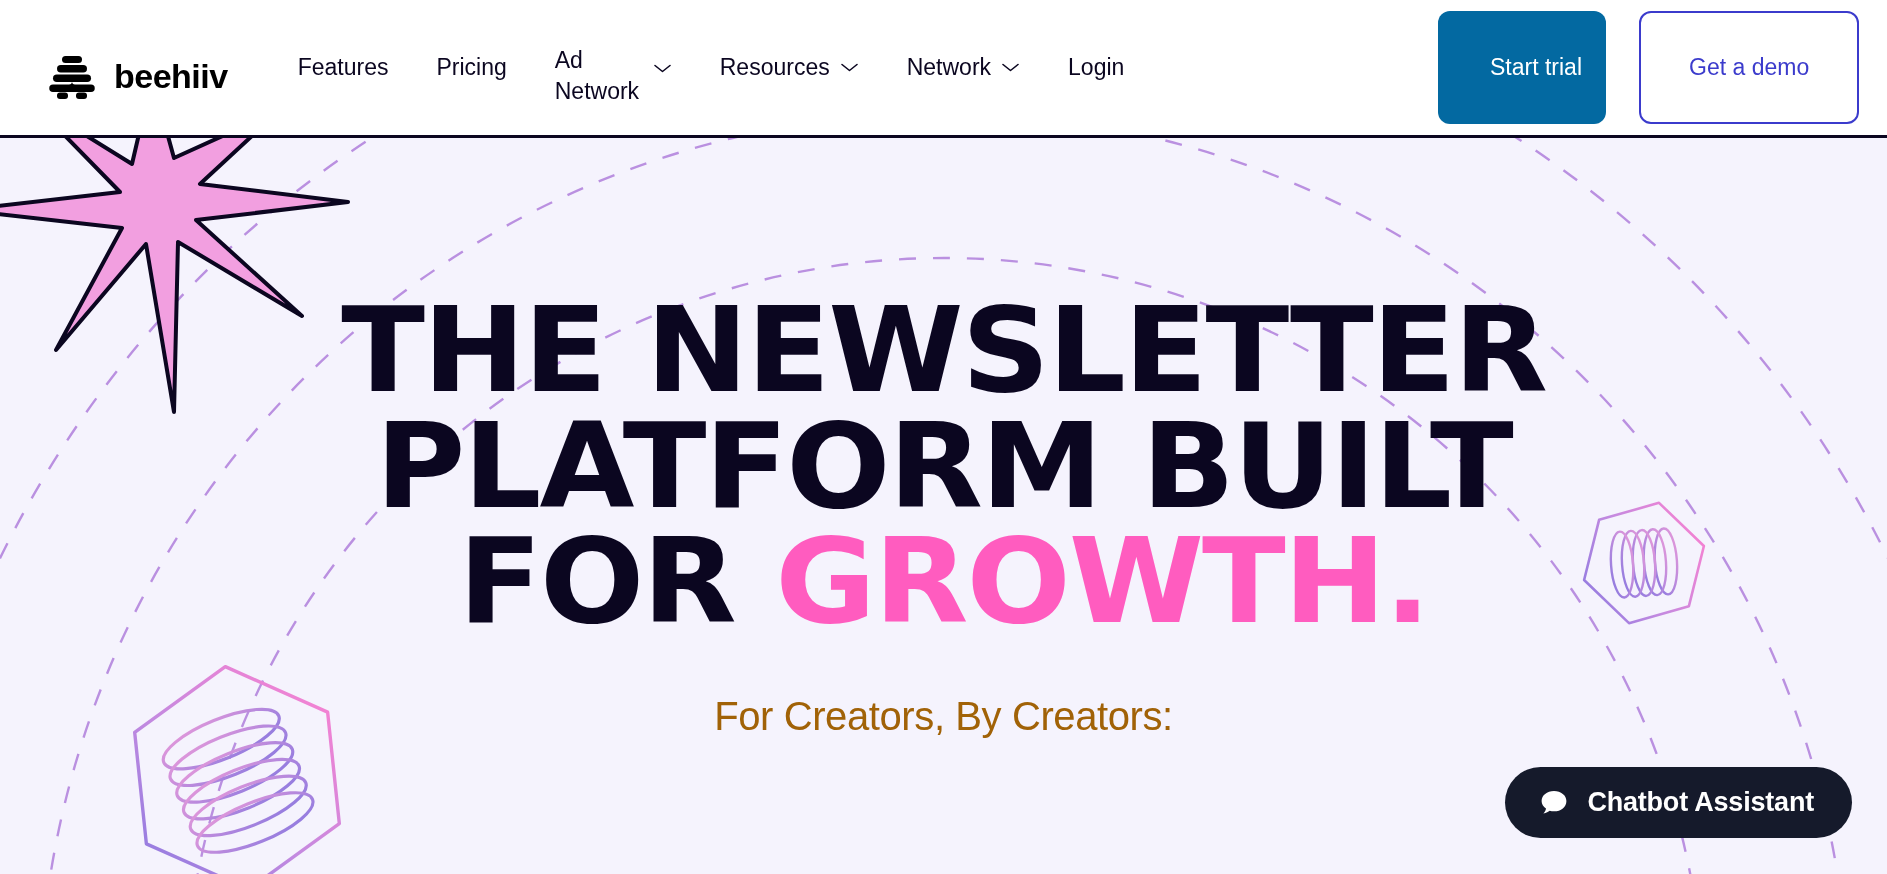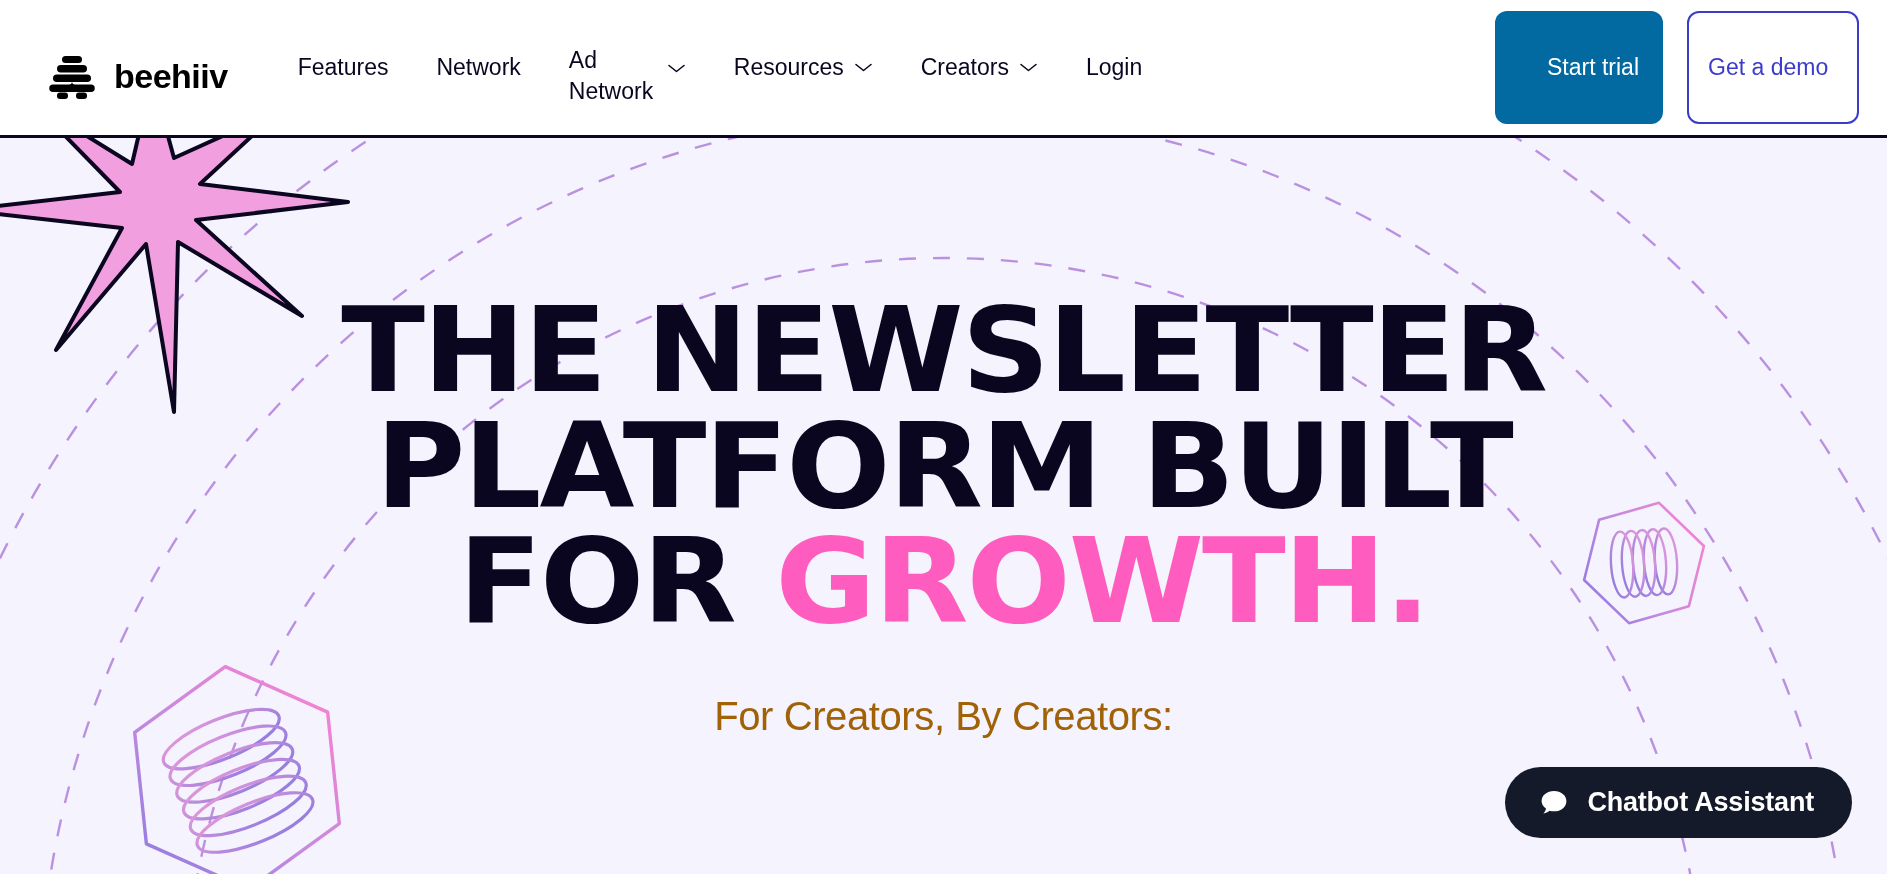--- a/index.html
+++ b/index.html
@@ -76,22 +76,23 @@
     display:flex;
     align-items:center;
     padding:0 0 0 52px;
     cursor:pointer;
     text-align:left;
   }
   .btn-primary { background:#0369a1; color:#ffffff; border:none; }
   .btn-outline {
     background:#ffffff; color:#3b3bcc;
     border:2px solid #3b3bcc;
-    width:172px;
-    padding-left:19px;
+    width:220px;
+    padding-left:48px;
+    margin-left:9px;
   }
 
   
   .hero {
     position:relative;
     height:736px;
     background:#f5f3fd;
     overflow:hidden;
   }
   .hero-bg { position:absolute; inset:0; width:100%; height:100%; }
@@ -161,21 +162,21 @@
     <span class="brand-name">beehiiv</span>
   </div>
 
   <nav class="nav">
 
     <div class="nav-item">
       <span class="lbl">Features</span>
     </div>
 
     <div class="nav-item">
-      <span class="lbl">Network</span>
+      <span class="lbl">Pricing</span>
     </div>
 
     <div class="nav-item wrap">
       <span class="lbl">Ad Network</span>
       <span>
         <svg class="chev" viewBox="0 0 19 12" fill="none" stroke="#0b0620" stroke-width="1.6" stroke-linecap="round" stroke-linejoin="round">
             <path d="M2 3.5 L9.5 9.5 L17 3.5"></path>
           </svg>
       </span>
     </div>
@@ -184,21 +185,21 @@
     <div class="nav-item">
       <span class="lbl">Resources</span>
       <span>
         <svg class="chev" viewBox="0 0 19 12" fill="none" stroke="#0b0620" stroke-width="1.6" stroke-linecap="round" stroke-linejoin="round">
             <path d="M2 3.5 L9.5 9.5 L17 3.5"></path>
           </svg>
       </span>
     </div>
 
     <div class="nav-item">
-      <span class="lbl">Creators</span>
+      <span class="lbl">Network</span>
       <span>
         <svg class="chev" viewBox="0 0 19 12" fill="none" stroke="#0b0620" stroke-width="1.6" stroke-linecap="round" stroke-linejoin="round">
             <path d="M2 3.5 L9.5 9.5 L17 3.5"></path>
           </svg>
       </span>
     </div>
 
     <div class="nav-item">
       <span class="lbl">Login</span>
     </div>

